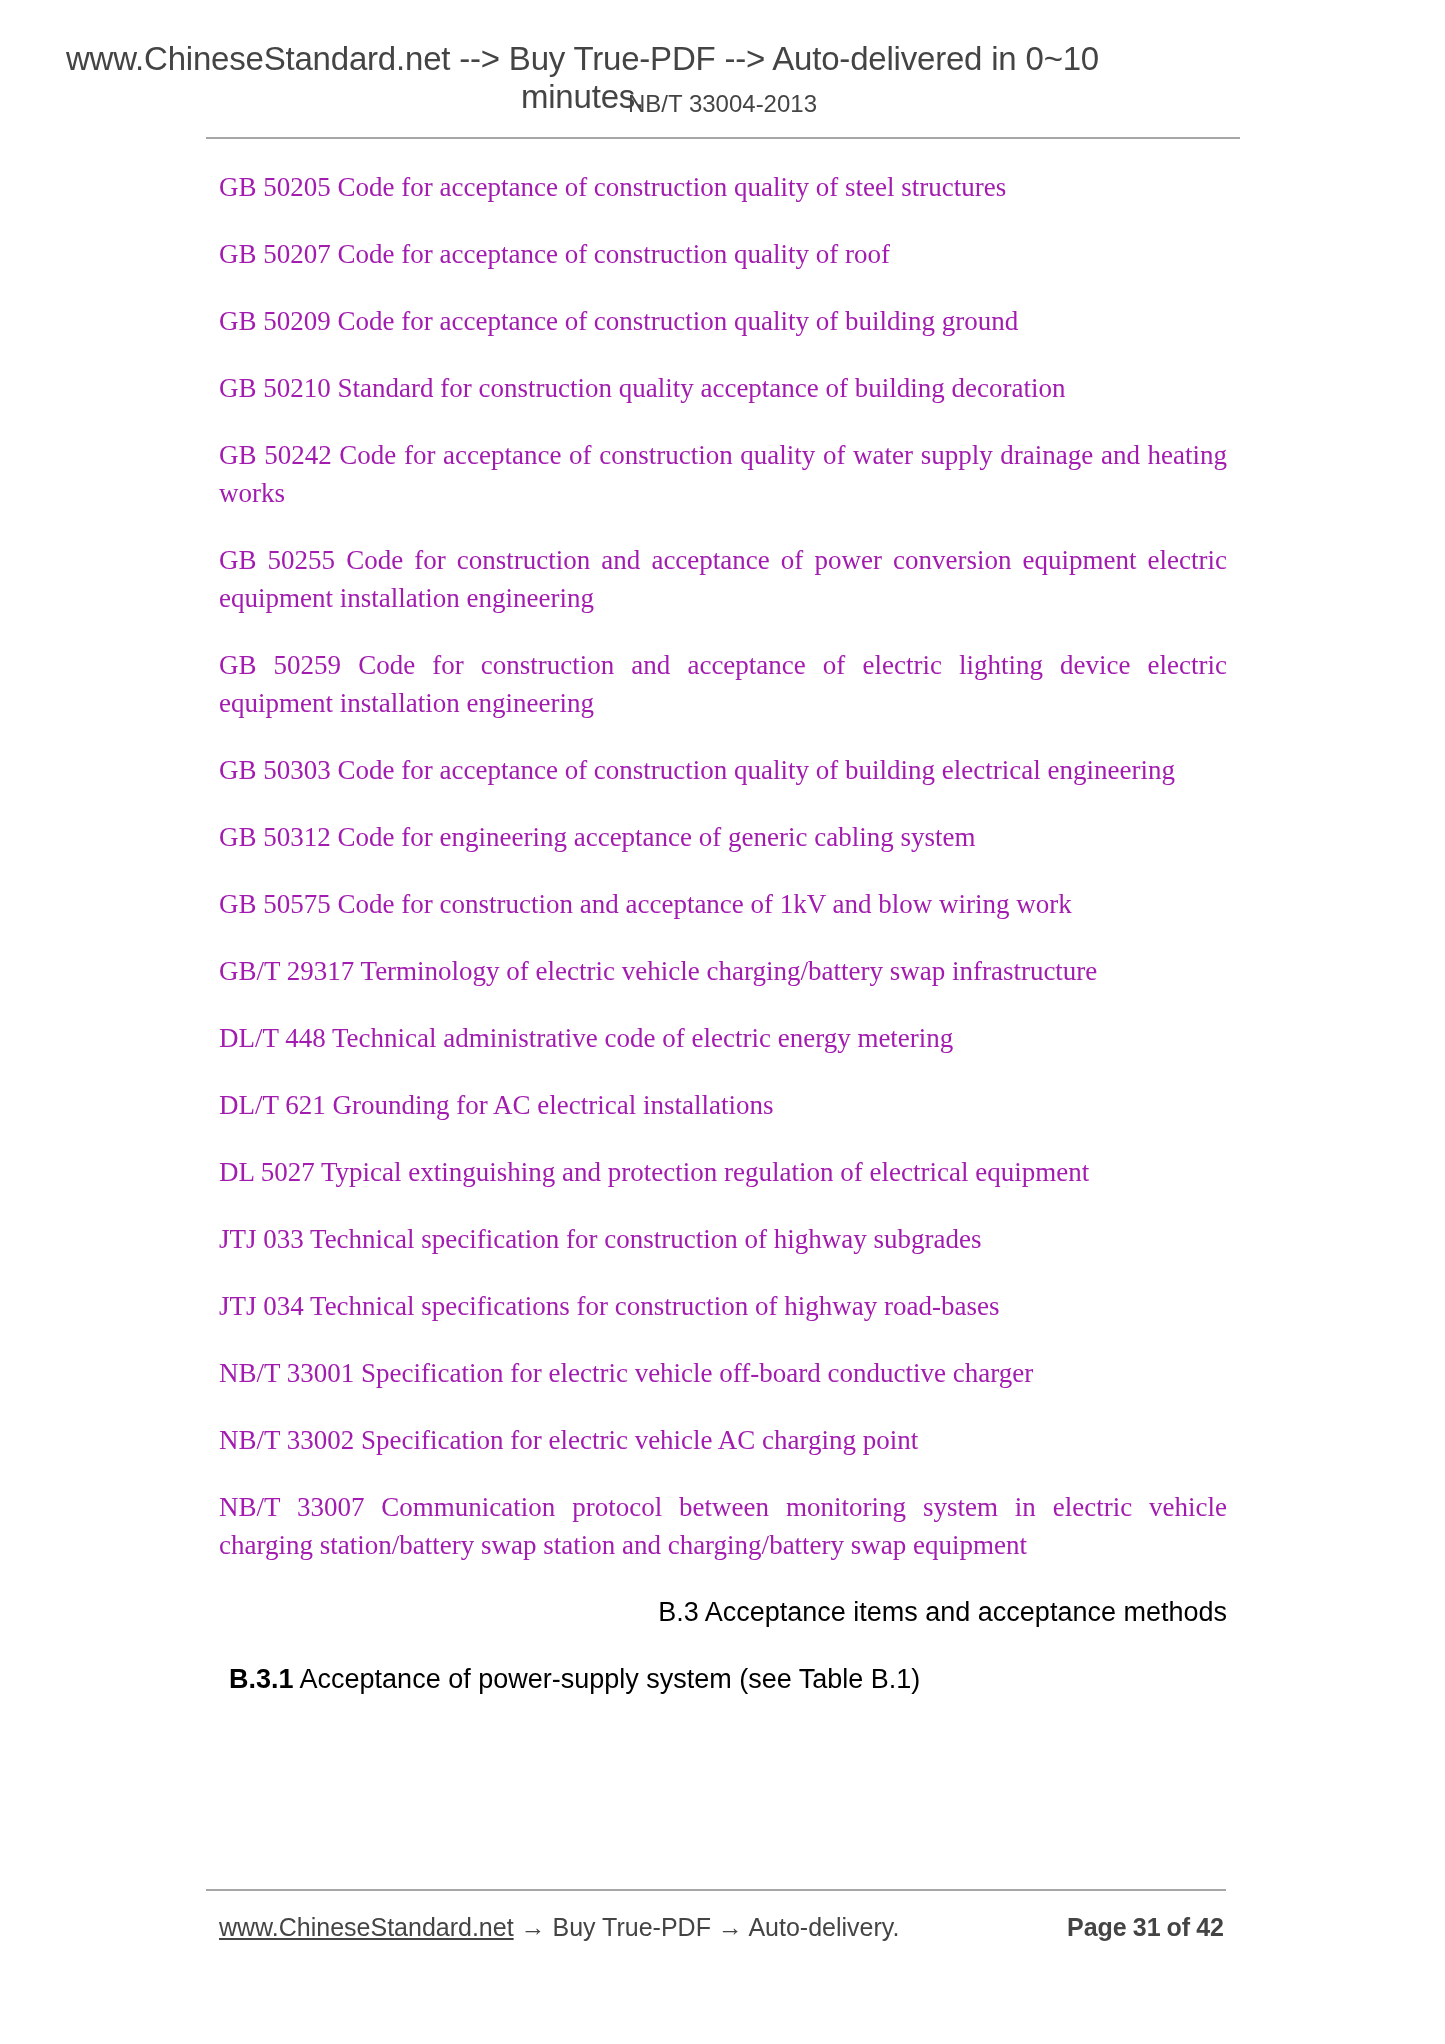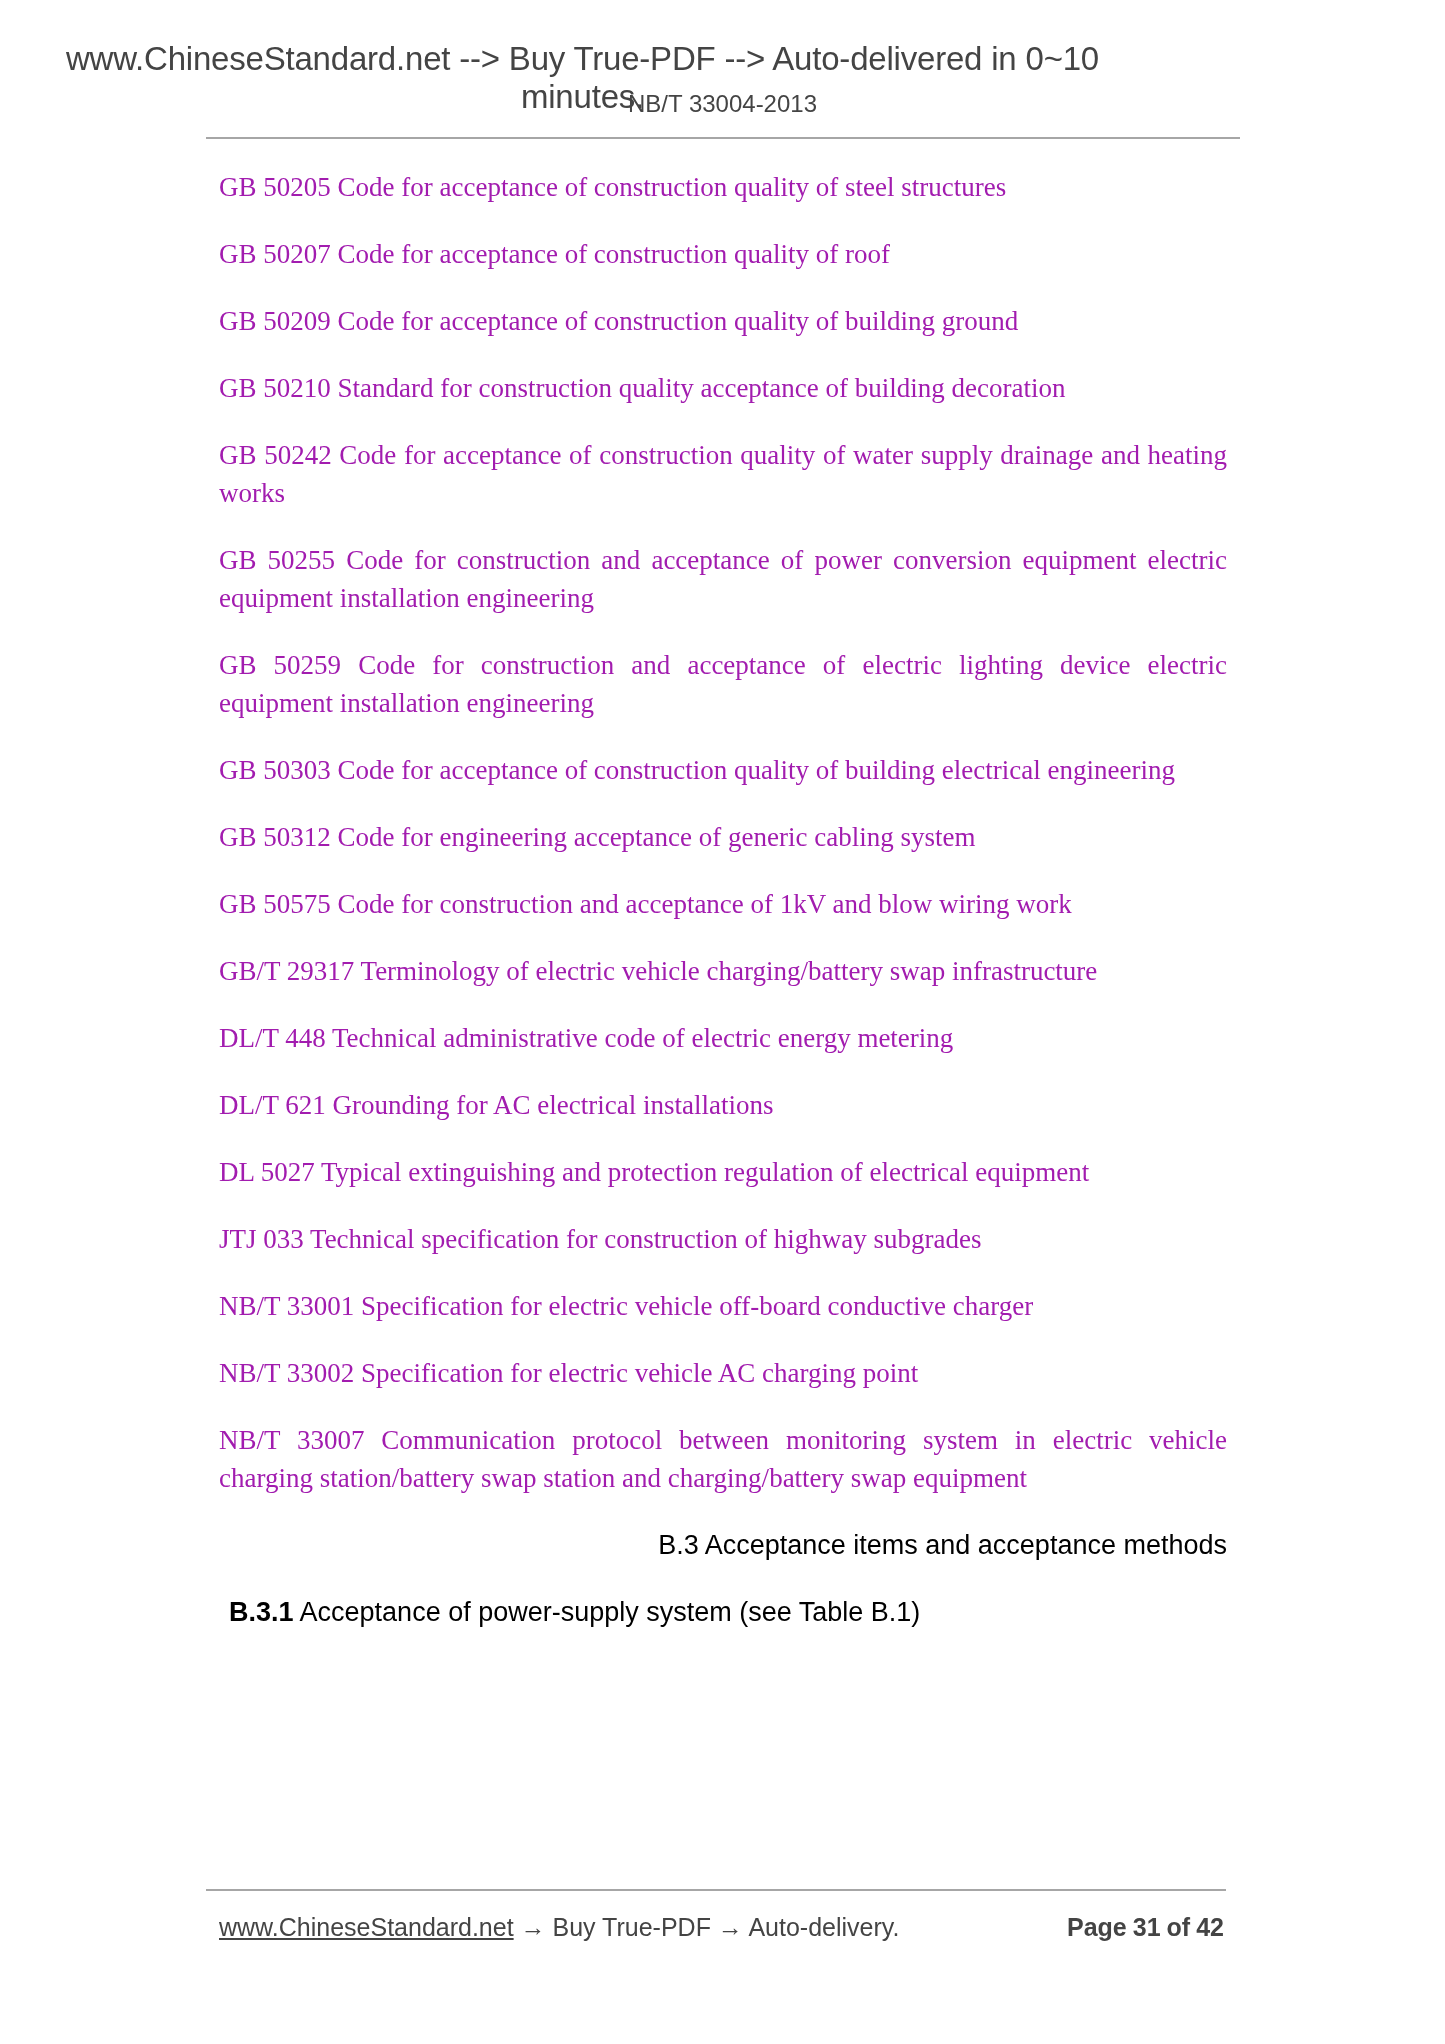--- a/index.html
+++ b/index.html
@@ -121,20 +121,21 @@
   <p class="ref"><span>GB 50255</span> <span>Code for construction and acceptance of power conversion equipment electric equipment installation engineering</span></p>
   <p class="ref"><span>GB 50259</span> <span>Code for construction and acceptance of electric lighting device electric equipment installation engineering</span></p>
   <p class="ref"><span>GB 50303</span> <span>Code for acceptance of construction quality of building electrical engineering</span></p>
   <p class="ref single"><span>GB 50312</span> <span>Code for engineering acceptance of generic cabling system</span></p>
   <p class="ref single"><span>GB 50575</span> <span>Code for construction and acceptance of 1kV and blow wiring work</span></p>
   <p class="ref single"><span>GB/T 29317</span> <span>Terminology of electric vehicle charging/battery swap infrastructure</span></p>
   <p class="ref single"><span>DL/T 448</span> <span>Technical administrative code of electric energy metering</span></p>
   <p class="ref single"><span>DL/T 621</span> <span>Grounding for AC electrical installations</span></p>
   <p class="ref single"><span>DL 5027</span> <span>Typical extinguishing and protection regulation of electrical equipment</span></p>
   <p class="ref single"><span>JTJ 033</span> <span>Technical specification for construction of highway subgrades</span></p>
+  <p class="ref single"><span>JTJ 034</span> <span>Technical specifications for construction of highway road-bases</span></p>
   <p class="ref single"><span>NB/T 33001</span> <span>Specification for electric vehicle off-board conductive charger</span></p>
   <p class="ref single"><span>NB/T 33002</span> <span>Specification for electric vehicle AC charging point</span></p>
   <p class="ref"><span>NB/T 33007</span> <span>Communication protocol between monitoring system in electric vehicle charging station/battery swap station and charging/battery swap equipment</span></p>
 
   <div class="section-heading">B.3 Acceptance items and acceptance methods</div>
 
   <p class="clause"><span class="num">B.3.1</span> <span>Acceptance of power-supply system (see Table B.1)</span></p>
 </div>
 
 <div class="footer-rule"></div>

